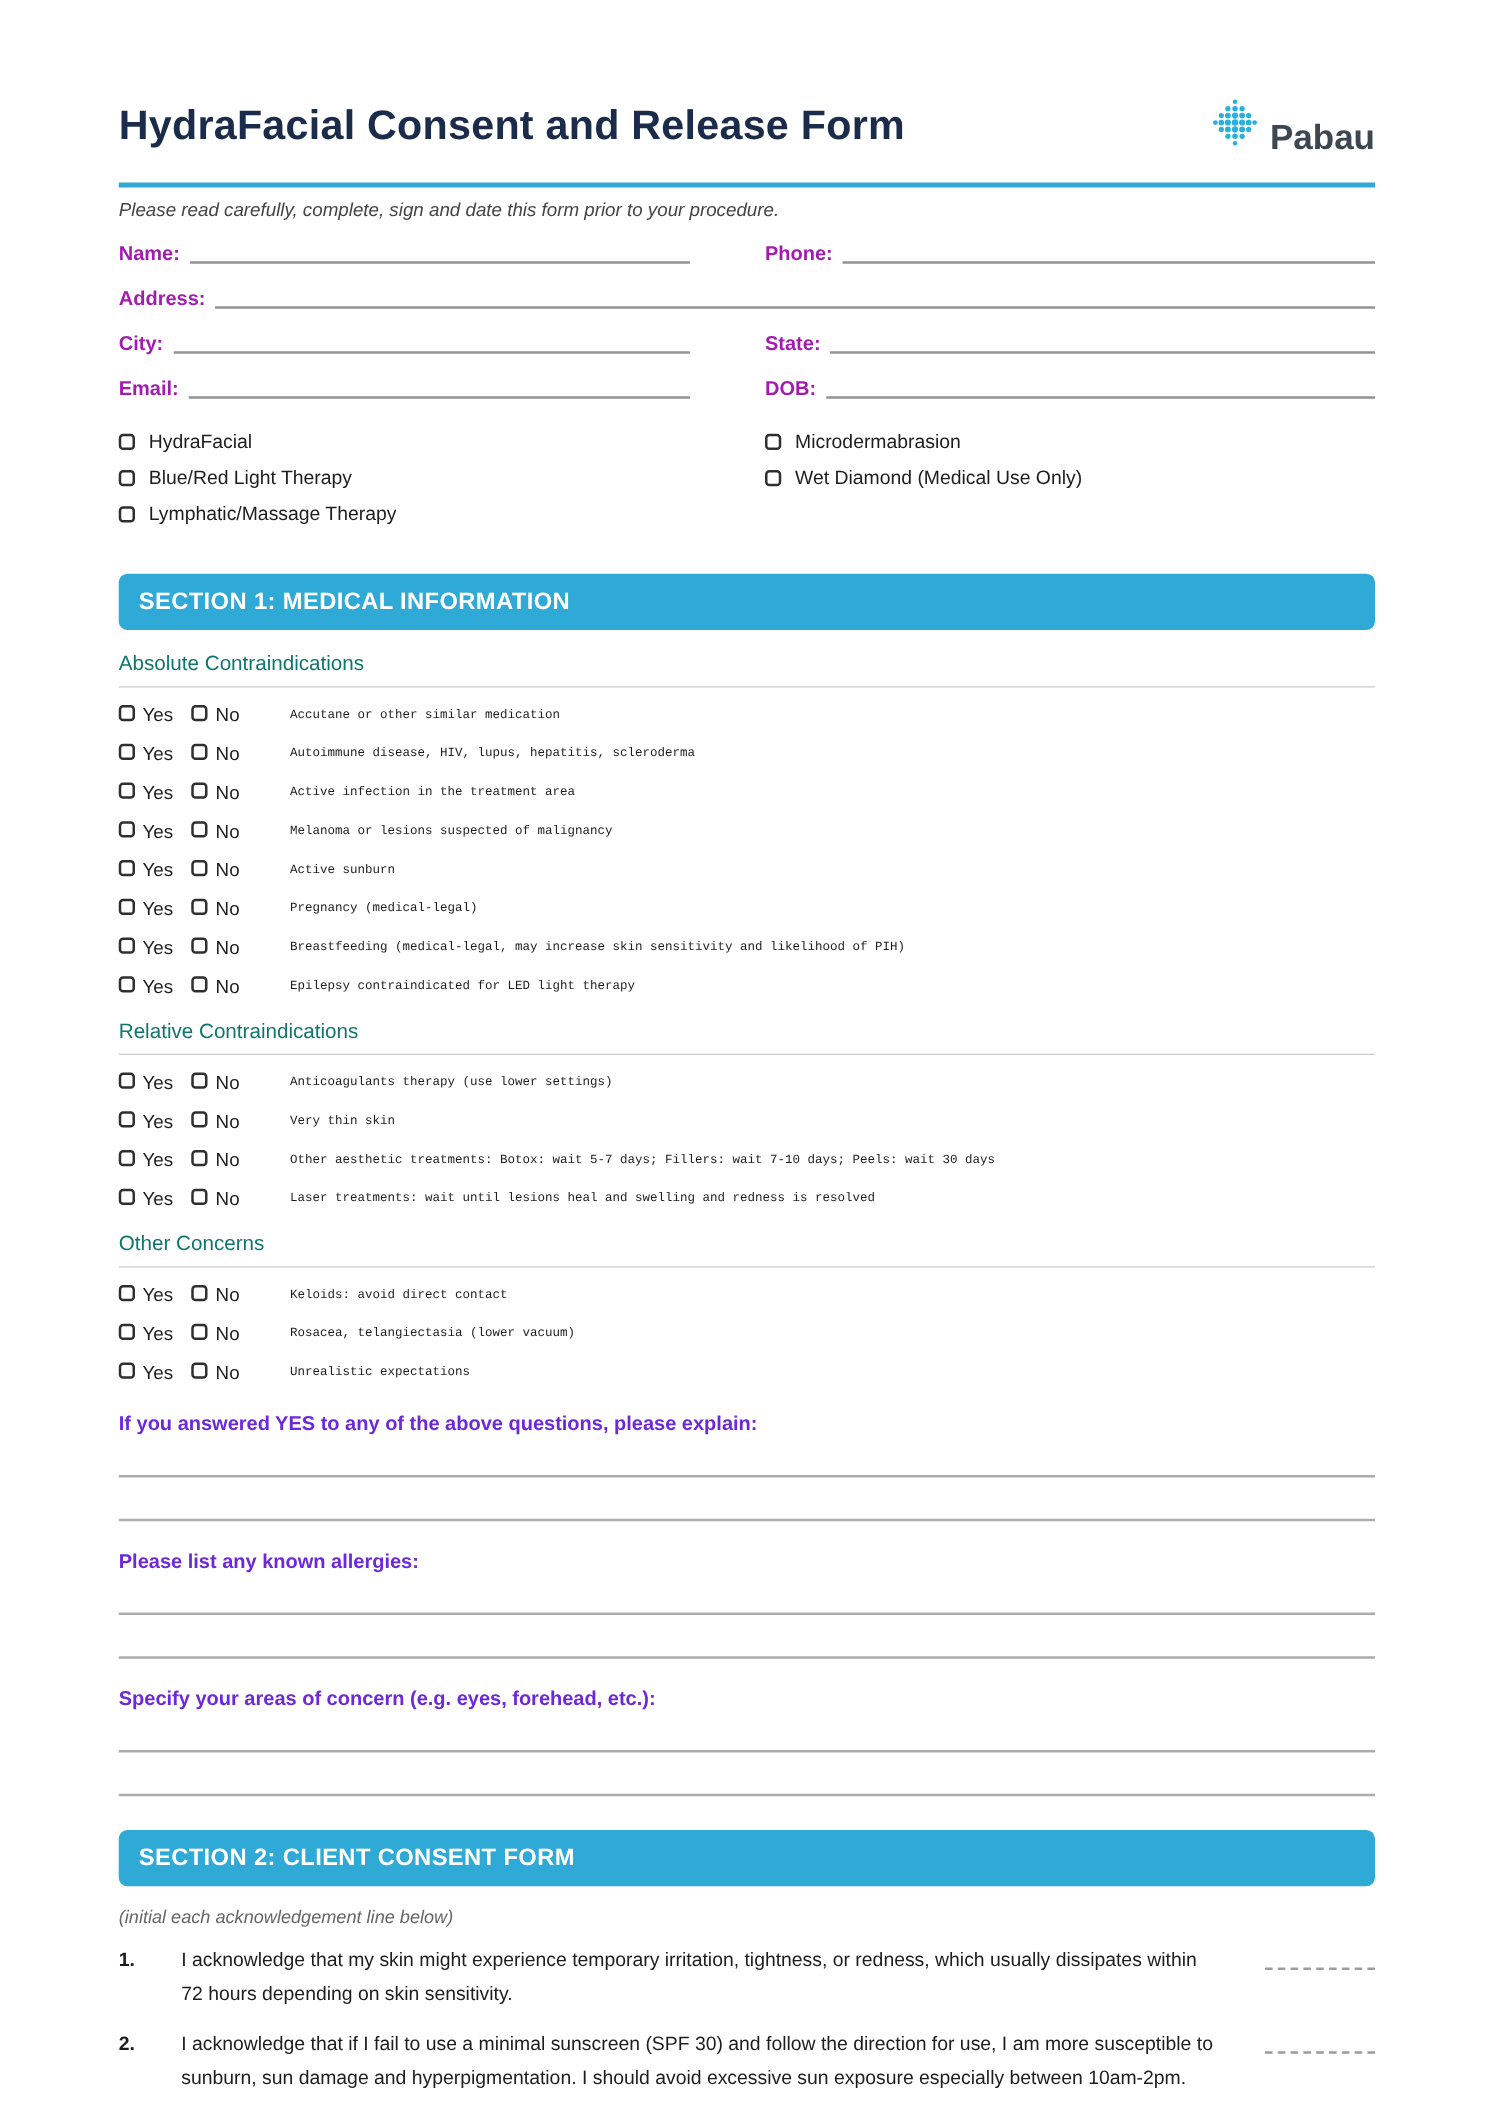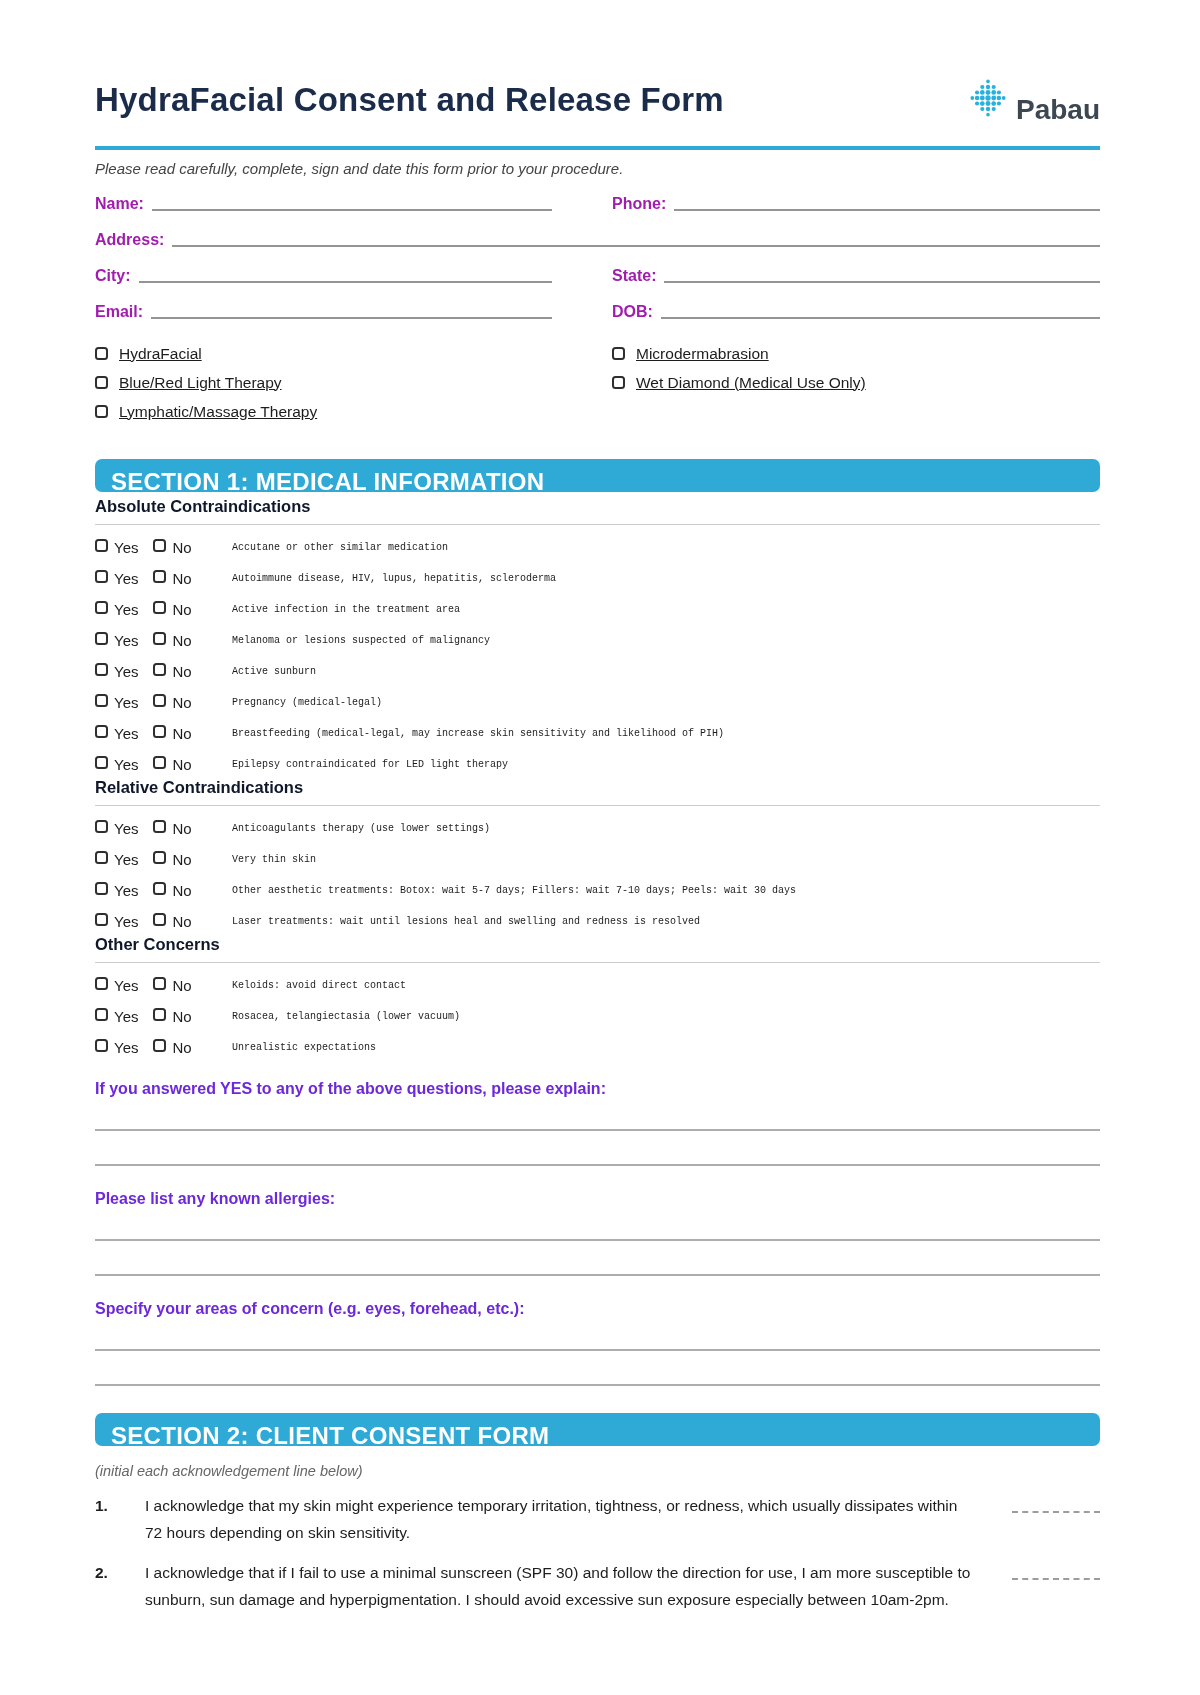--- a/index.html
+++ b/index.html
@@ -21,26 +21,26 @@
   .c-cell{display:flex;flex:1;align-items:flex-end;min-width:0;}
   .c-left{flex:0 0 517px;padding-right:60px;box-sizing:border-box;}
   .c-label{font-weight:bold;font-size:16px;color:#a21caf;white-space:nowrap;}
   .c-line{flex:1;border-bottom:2px solid #949494;margin-left:8px;margin-bottom:2px;height:16px;}
   
   .treat{display:flex;margin-top:24px;}
   .t-col{flex:0 0 517px;}
   .t-col.right{flex:1;}
   .t-item{display:flex;align-items:center;margin-bottom:12px;height:17px;}
   .cb{width:13px;height:13px;border:2px solid #2f2f2f;border-radius:3.5px;background:#fff;flex:none;box-sizing:border-box;}
-  .t-label{margin-left:11px;font-size:15.5px;text-decoration:underline;}
-  
-  .band{margin-top:27px;background:#2fa9d6;color:#fff;font-weight:bold;font-size:24px;
-        height:33px;line-height:45px;border-radius:7px;padding-left:16px;letter-spacing:.3px;}
-  
-  .group-h{margin-top:5px;font-size:16.5px;font-weight:bold;color:#0f172a;}
+  .t-label{margin-left:11px;font-size:15.5px;}
+  
+  .band{margin-top:27px;background:#2fa9d6;color:#fff;font-weight:bold;font-size:19px;
+        height:45px;line-height:45px;border-radius:7px;padding-left:16px;letter-spacing:.3px;}
+  
+  .group-h{margin-top:18px;font-size:16.5px;font-weight:normal;color:#0f766e;}
   .group-hr{border:none;border-top:1px solid #cccccc;margin:8px 0 0 0;}
   .yn-row{display:flex;align-items:center;margin-top:13px;height:18px;}
   .yn-pair{flex:0 0 137px;display:flex;align-items:flex-start;}
   .yn-lab{margin-left:6px;font-size:15px;}
   .yn-pair .cb.second{margin-left:15px;}
   .yn-text{font-size:10px;font-family:Liberation Mono, monospace;}
   
   .prompt{font-weight:bold;font-size:16px;color:#6d28d9;margin:24px 0 0 0;}
   .wline{height:0;border-bottom:2px solid #adadad;margin-top:33px;}
   .wline.first{margin-top:31px;}

